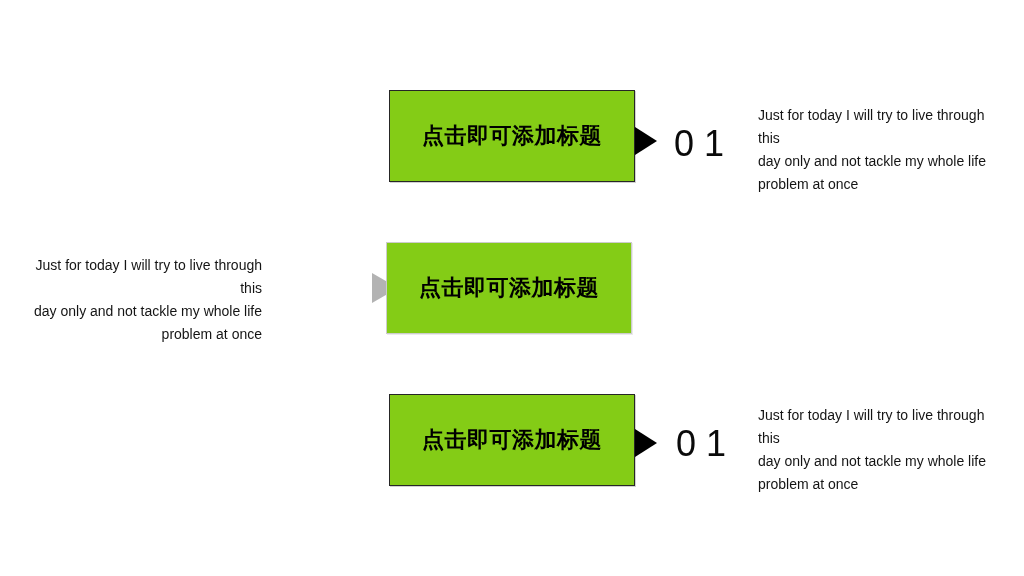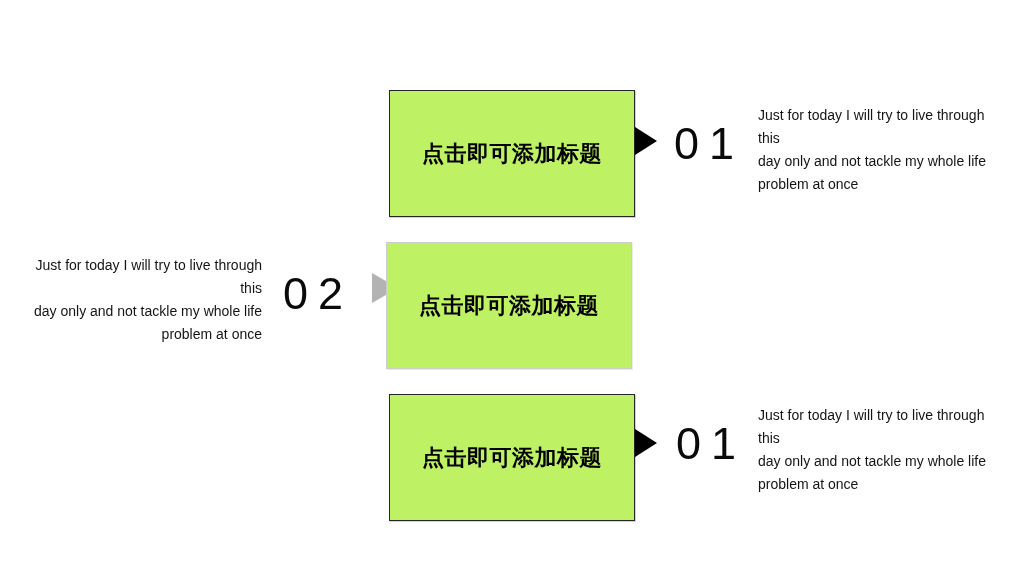--- a/index.html
+++ b/index.html
@@ -11,22 +11,22 @@
     position: relative;
     width: 1024px;
     height: 576px;
     background: #ffffff;
     overflow: hidden;
   }
   
   .title-box {
     position: absolute;
     width: 246px;
-    height: 127px;
-    background: #bef264;
+    height: 92px;
+    background: #84cc16;
     display: flex;
     align-items: center;
     justify-content: center;
     box-sizing: border-box;
   }
   .title-box.dark {
     border: 1.5px solid #262626;
     box-shadow: 1px 1px 0 rgba(0,0,0,0.18);
   }
   .title-box.light {
@@ -60,21 +60,21 @@
     border-bottom: 15px solid transparent;
     border-left: 26px solid #b3b3b3;
   }
   .arrow-1 { left: 635px; top: 127px; }
   .arrow-2 { left: 372px; top: 273px; }
   .arrow-3 { left: 635px; top: 429px; }
 
   
   .big-number {
     position: absolute;
-    font-size: 45px;
+    font-size: 36px;
     line-height: 43px;
     color: #0a0a0a;
     letter-spacing: 10px;
     white-space: nowrap;
   }
   .num-1 { left: 674px; top: 122px; }
   .num-2 { left: 283px; top: 272px; }
   .num-3 { left: 676px; top: 422px; }
 
   
@@ -105,21 +105,20 @@
     <div>Just for today I will try to live through this</div>
     <div>day only and not tackle my whole life</div>
     <div>problem at once</div>
   </div>
 
   <div class="desc align-right desc-2">
     <div>Just for today I will try to live through this</div>
     <div>day only and not tackle my whole life</div>
     <div>problem at once</div>
   </div>
-  <div class="big-number num-2">02</div>
   <div class="arrow gray arrow-2"></div>
   <div class="title-box light box-2">
     <span class="title-text">点击即可添加标题</span>
   </div>
 
   <div class="title-box dark box-3">
     <span class="title-text">点击即可添加标题</span>
   </div>
   <div class="arrow black arrow-3"></div>
   <div class="big-number num-3">01</div>

